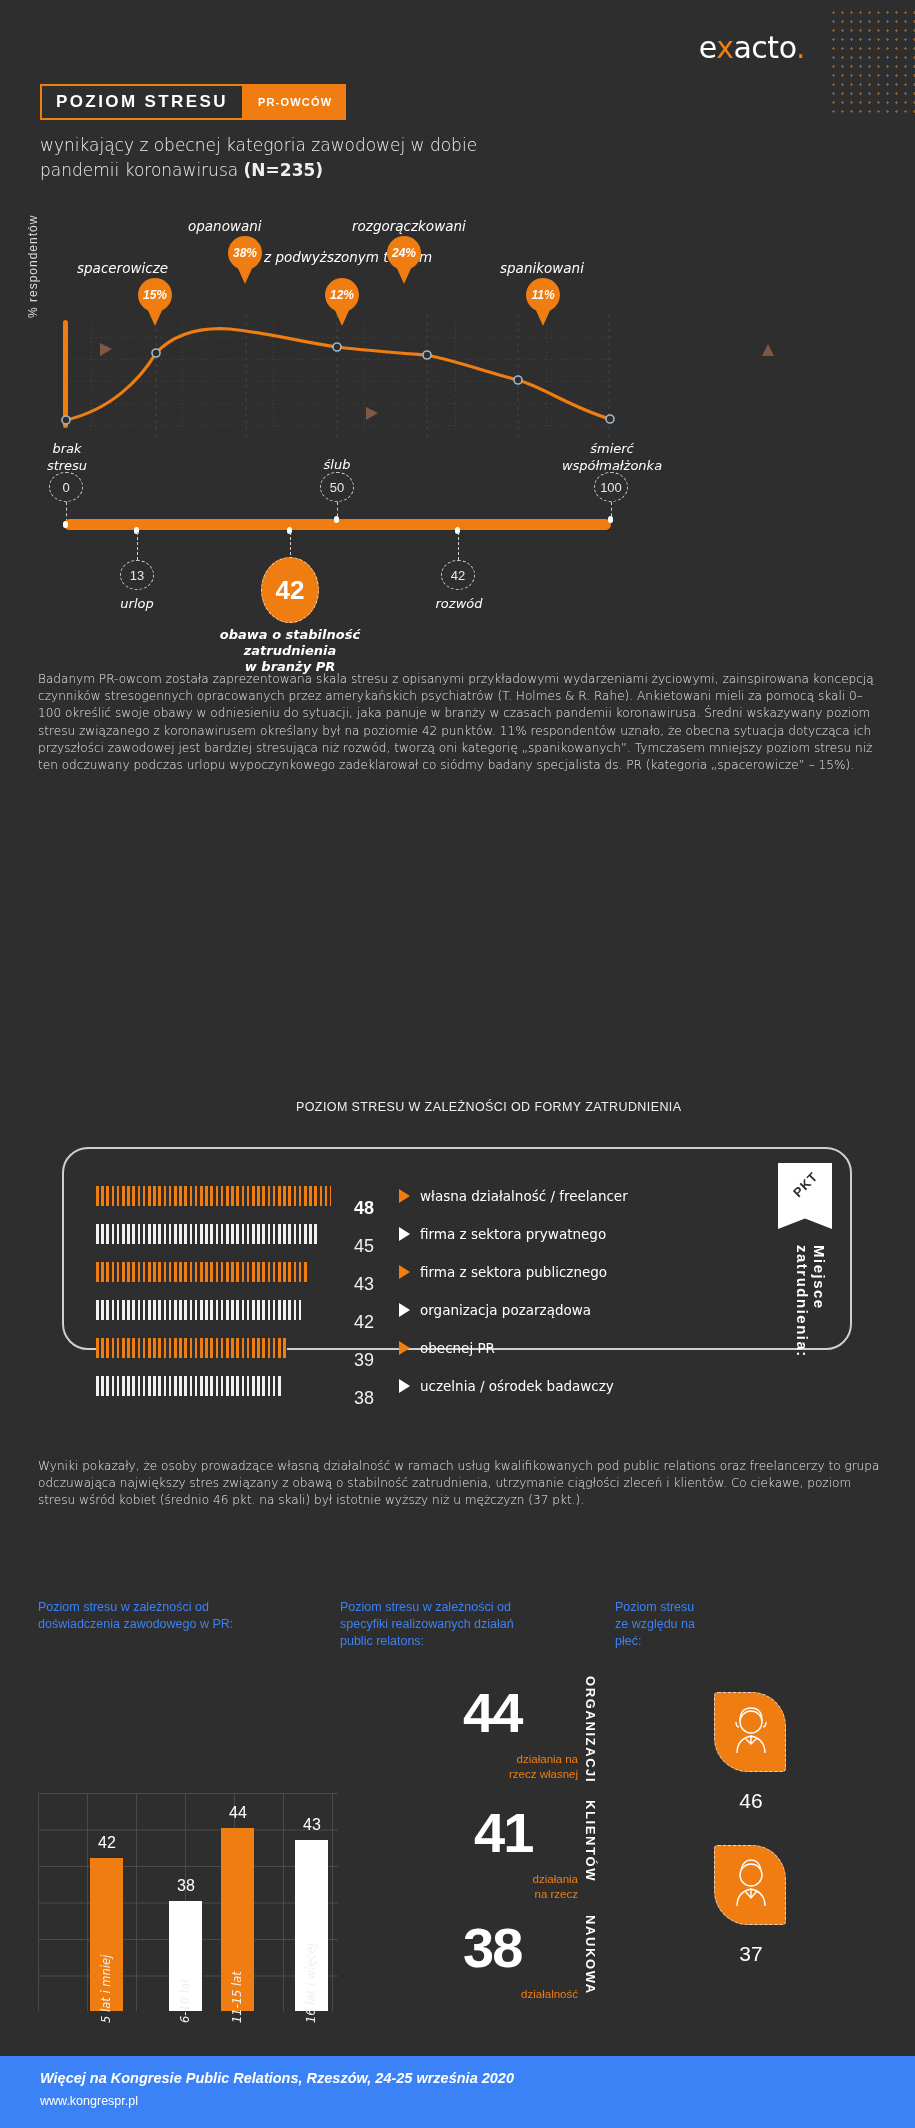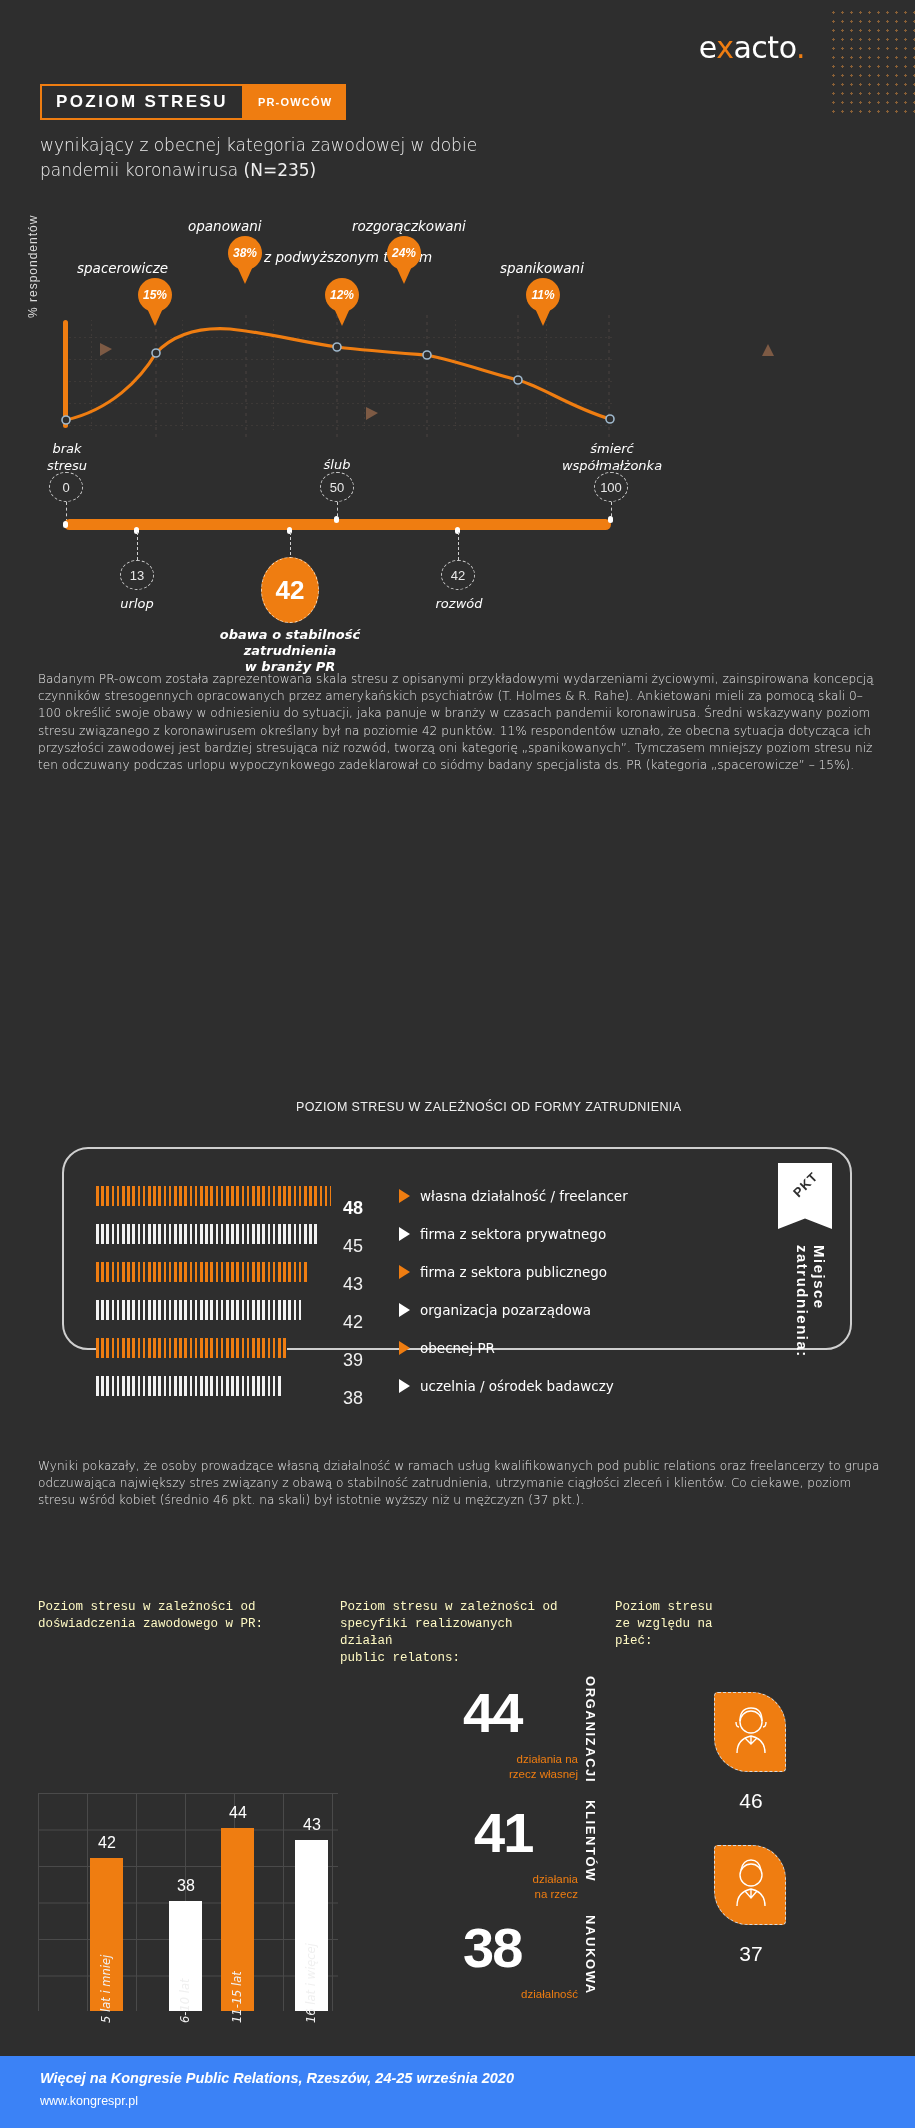--- a/index.html
+++ b/index.html
@@ -38,21 +38,21 @@
   .titlebar .t2 {
     background: #ef7d11; padding: 0 14px;
     display: flex; align-items: center;
     font-size: 11px; letter-spacing: 1.2px; font-weight: 600;
   }
   .subtitle {
     position: absolute; top: 133px; left: 40px; width: 620px;
     font-size: 17px; line-height: 25px; color: #efefef;
     font-family: "DejaVu Sans", sans-serif; font-weight: 300;
   }
-  .subtitle b { font-weight: 400; }
+  .subtitle b { font-weight: 700; }
 
   .dotrule {
     position: absolute; left: 0; height: 3px;
     background-image: radial-gradient(#8a6036 1.1px, transparent 1.2px);
     background-size: 9px 9px;
   }
 
   
   #linechart { position: absolute; top: 205px; left: 0; width: 915px; height: 250px; }
   .pin {
@@ -124,21 +124,21 @@
 
   
   .card {
     position: absolute; left: 62px; top: 1147px; width: 790px; height: 203px;
     border: 2.5px solid #cfcfcf; border-radius: 26px;
   }
   .barrow { position: absolute; display: flex; align-items: center; height: 22px; }
   .hatch { height: 20px; }
   .hatch.o { background: repeating-linear-gradient(90deg,#ef7d11 0 2.6px,#2e2e2e 2.6px 5.2px); }
   .hatch.w { background: repeating-linear-gradient(90deg,#f2f2f2 0 2.6px,#2e2e2e 2.6px 5.2px); }
-  .bval { width: 42px; text-align: left; font-size: 18px; font-weight: 700; margin-top: 24px; }
+  .bval { width: 42px; text-align: center; font-size: 18px; font-weight: 700; margin-top: 24px; }
   .bval.dim { font-weight: 400; color:#f0f0f0; }
   .tri {
     width:0;height:0;border-top:7px solid transparent;border-bottom:7px solid transparent;
     margin: 0 10px 0 14px;
   }
   .blabel { font-size: 13.5px; color:#fff; font-family:"DejaVu Sans", sans-serif; }
   .pktflag {
     position: absolute; right: 18px; top: 14px; width: 54px; height: 66px;
     background:#fff; color:#2e2e2e;
     clip-path: polygon(0 0, 100% 0, 100% 100%, 50% 84%, 0 100%);
@@ -149,22 +149,22 @@
     display:block; margin-top:14px; font-size: 13px; font-weight:700;
     transform: rotate(-45deg); letter-spacing:1px;
   }
   .vertlabel {
     position:absolute; right: 22px; top: 96px;
     writing-mode: vertical-rl; font-size: 15px; font-weight: 700;
     letter-spacing: 1.5px; color:#fff;
   }
 
   
-  .minihead { position:absolute; font-size: 12.5px; line-height: 17px; color:#fef9c3;
-    font-family:Liberation Mono, monospace; }
+  .minihead { position:absolute; font-size: 12.5px; line-height: 17px; color:#3b82f6;
+    font-family:Liberation Sans, sans-serif; }
   .bargrid {
     position:absolute; left: 38px; top: 1793px; width: 300px; height: 218px;
     background-image: linear-gradient(#4a4a4a 1px, transparent 1px),
                       linear-gradient(90deg,#4a4a4a 1px, transparent 1px);
     background-size: 49px 36.5px;
   }
   .vbar { position:absolute; bottom:0; width: 33px; }
   .vbar .fill { width:100%; }
   .vbar .num {
     position:absolute; width: 60px; left: -13px; text-align:center;

